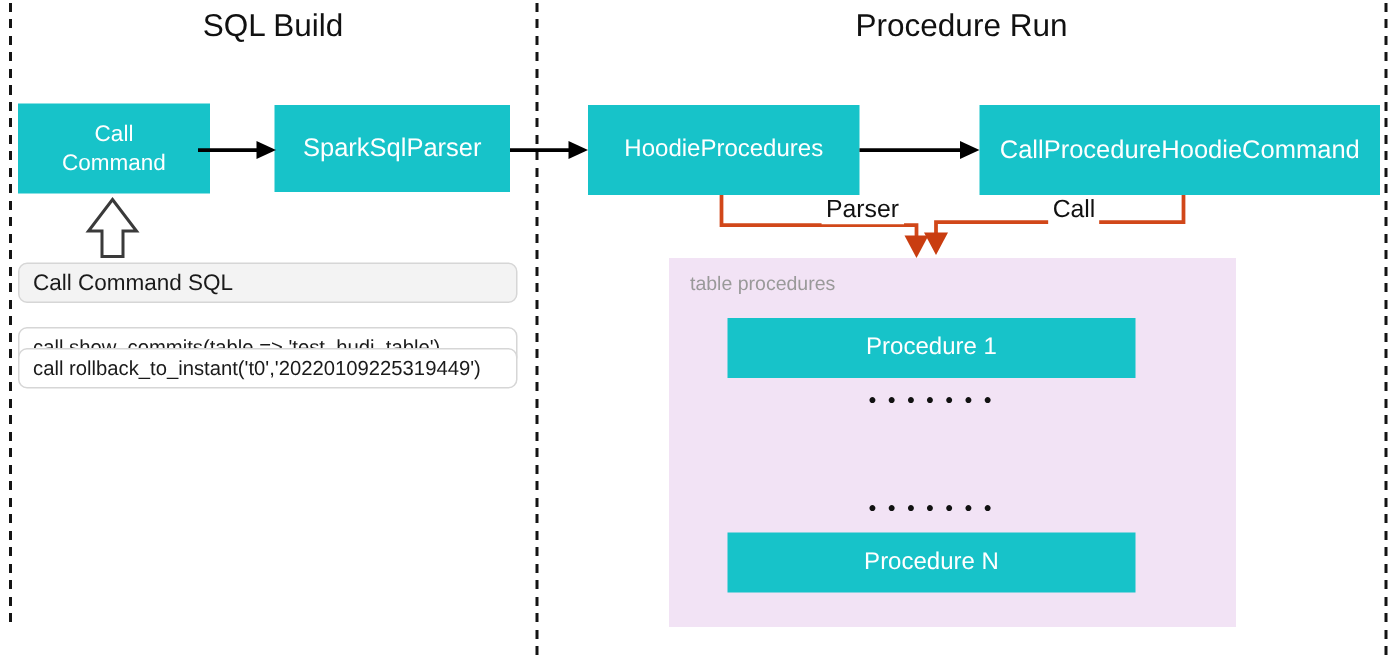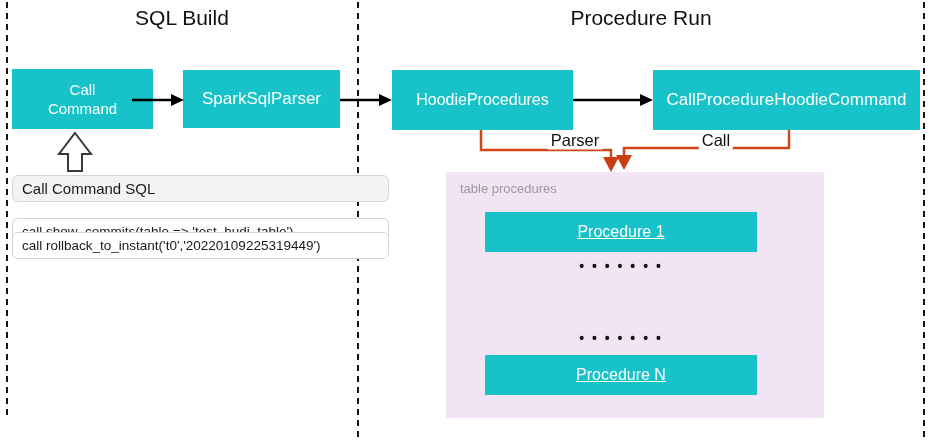--- a/index.html
+++ b/index.html
@@ -11,39 +11,39 @@
   .vdash.left{left:6px;top:2px;height:413px;}
   .vdash.mid{left:357px;top:2px;height:438px;}
   .vdash.right{left:923px;top:2px;height:438px;}
 
   .section-title{position:absolute;top:6px;font-size:21px;color:#111;text-align:center;}
   .title-sql{left:7px;width:350px;}
   .title-proc{left:358px;width:566px;}
 
   
   .node{position:absolute;background:#17C3C9;color:#ffffff;display:flex;align-items:center;justify-content:center;text-align:center;}
-  .node-call-command{left:12px;top:69px;width:141px;height:60px;font-size:15px;line-height:1.3;}
+  .node-call-command{left:12px;top:69px;width:128px;height:60px;font-size:15px;line-height:1.3;}
   .node-call-command span{display:block;width:78px;}
   .node-spark{left:183px;top:70px;width:157px;height:58px;font-size:17px;}
   .node-hoodie{left:392px;top:70px;width:181px;height:60px;font-size:16px;}
   .node-cphc{left:653px;top:70px;width:267px;height:60px;font-size:17px;}
 
   
-  .sql-cell{position:absolute;left:12px;width:377px;box-sizing:border-box;border:1px solid #D6D6D6;border-radius:6px;display:flex;align-items:center;padding-left:9px;color:#1a1a1a;background:#fff;}
+  .sql-cell{position:absolute;left:12px;width:333px;box-sizing:border-box;border:1px solid #D6D6D6;border-radius:6px;display:flex;align-items:center;padding-left:9px;color:#1a1a1a;background:#fff;}
   .sql-header{top:175px;height:27px;background:#F3F3F3;font-size:15px;}
   .sql-row1{top:204px;height:26px;font-size:13.5px;margin-top:14px;}
   .sql-row2{top:232px;height:27px;font-size:13.5px;}
 
   
   .edge-label{position:absolute;transform:translate(-50%,-50%);font-size:16.5px;color:#111;background:#fff;padding:0 3px;}
 
   
   .proc-container{position:absolute;left:446px;top:172px;width:378px;height:246px;background:#F2E3F5;}
   .proc-container .container-label{position:absolute;left:14px;top:9px;font-size:13px;color:#999999;}
-  .proc-box{position:absolute;left:39px;width:272px;height:40px;background:#17C3C9;color:#fff;font-size:16px;display:flex;align-items:center;justify-content:center;text-decoration:underline;}
+  .proc-box{position:absolute;left:39px;width:272px;height:40px;background:#17C3C9;color:#fff;font-size:16px;display:flex;align-items:center;justify-content:center;}
   .proc-1{top:40px;} .proc-2{top:111px;} .proc-n{top:183px;}
   .dots{position:absolute;left:39px;width:272px;text-align:center;font-size:14px;font-weight:bold;color:#111;letter-spacing:2px;}
   .dots-1{top:86px;} .dots-2{top:158px;}
 
   svg.overlay{position:absolute;left:0;top:0;width:932px;height:443px;pointer-events:none;}
 </style>
 </head>
 <body>
 
 <div class="canvas">

